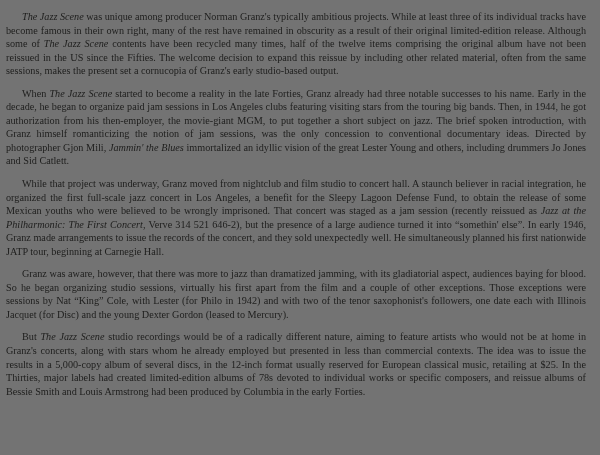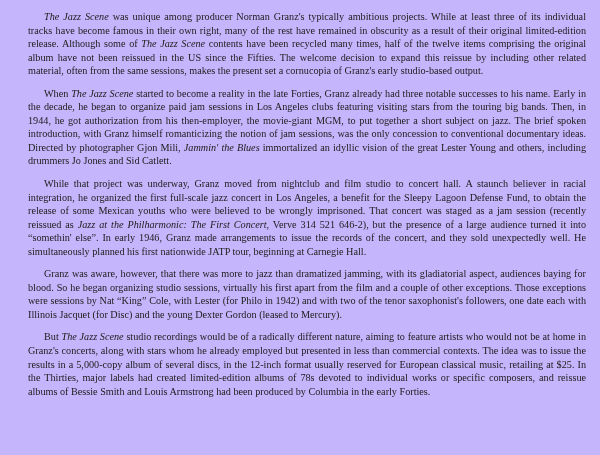--- a/index.html
+++ b/index.html
@@ -11,22 +11,22 @@
     height: 455px;
     background: #ffffff;
     font-family: "Liberation Serif", serif;
     color: #1a1a1a;
   }
   .page {
     position: relative;
     width: 600px;
     height: 455px;
     box-sizing: border-box;
-    background: #c4b5fd;
-    padding: 10px 14px 10px 28px;
+    background: #737373;
+    padding: 10px 14px 10px 6px;
     overflow: hidden;
   }
   .body-text {
     font-size: 10.2px;
     line-height: 13.55px;
     text-align: justify;
     color: #20201f;
   }
   .para {
     margin: 0 0 9px 0;

